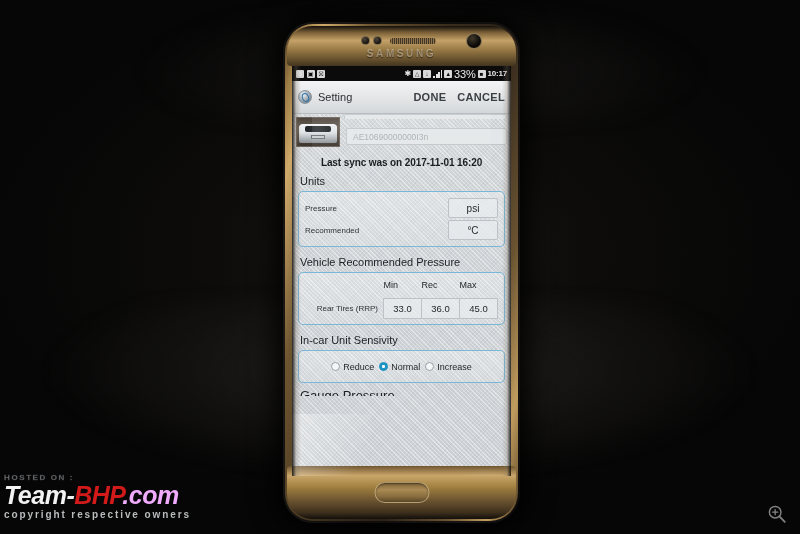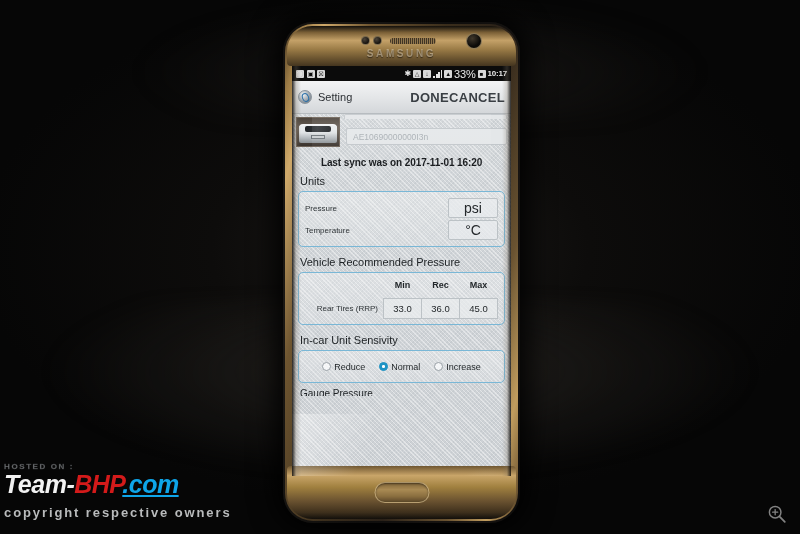--- a/index.html
+++ b/index.html
@@ -207,24 +207,25 @@
     transform: rotate(-22deg);
   }
   .app-title {
     margin-left: 6px;
     font-size: 11px;
     color: #2b2f33;
     font-weight: normal;
   }
   .tb-spacer { flex: 1; }
   .tb-action {
-    font-size: 13px;
+    font-size: 11px;
     font-weight: bold;
     color: #3a3f44;
     letter-spacing: .3px;
+    margin-left: 11px;
     cursor: pointer;
   }
 
   
   .content {
     position: relative;
     height: 373px;
     background:
       repeating-linear-gradient(45deg, rgba(255,255,255,.42) 0 1px, rgba(255,255,255,0) 1px 3px),
       repeating-linear-gradient(-45deg, rgba(168,176,182,.22) 0 1px, rgba(255,255,255,0) 1px 3px),
@@ -338,32 +339,32 @@
   }
   .kv-value {
     width: 50px;
     height: 20px;
     border: 1px solid #bcc2c6;
     border-radius: 2px;
     background: rgba(233,236,238,.72);
     display: flex;
     align-items: center;
     justify-content: center;
-    font-size: 14px;
+    font-size: 10px;
     color: #24282b;
   }
 
   
   .ptable { width: 100%; border-collapse: collapse; }
   .ptable th {
     font-size: 9px;
-    font-weight: bold;
+    font-weight: normal;
     color: #22272a;
     padding: 2px 0 8px;
-    text-align: center;
+    text-align: left;
     width: 38px;
   }
   .ptable th.rowhead { width: auto; }
   .ptable td.rowhead {
     font-size: 8px;
     color: #2f3437;
     text-align: right;
     padding-right: 5px;
     white-space: nowrap;
   }
@@ -376,21 +377,21 @@
     background: rgba(233,236,238,.70);
   }
   .ptable tr.trow td.num:not(:last-child) { border-right: none; }
   .ptable tr.trow + tr.trow td.num { border-top: none; }
 
   
   .radio-row {
     display: flex;
     align-items: center;
     justify-content: center;
-    gap: 14px;
+    gap: 5px;
     height: 21px;
   }
   .radio-item {
     display: flex;
     align-items: center;
     gap: 3px;
     cursor: pointer;
   }
   .radio-dot {
     width: 9px; height: 9px;
@@ -411,21 +412,21 @@
     width: 2.6px; height: 2.6px;
     border-radius: 50%;
     background: #ffffff;
   }
   .radio-label {
     font-size: 9px;
     color: #23282b;
   }
 
   .cut-title {
-    font-size: 10px;
+    font-size: 13px;
     color: #1c2023;
     margin: 5px 12px 0 2px;
     height: 8px;
     overflow: hidden;
   }
 
   
   .gloss1 {
     position: absolute;
     left: 0; top: 300px;
@@ -468,27 +469,27 @@
   .wm-main {
     font-size: 25px;
     font-weight: bold;
     font-style: italic;
     line-height: 1;
     margin-top: 1px;
     letter-spacing: -.5px;
   }
   .wm-team { color: #f2f2f2; }
   .wm-bhp { color: #d31a1a; }
-  .wm-com { color: #0ea5e9; text-decoration: underline; }
+  .wm-com { color: #f0abfc; }
   .wm-copy {
-    font-size: 13px;
+    font-size: 10px;
     font-weight: bold;
     letter-spacing: 1.9px;
     color: #b9bbbc;
-    margin-top: 8px;
+    margin-top: 1px;
   }
 
   .zoom-badge {
     position: absolute;
     right: 12px;
     bottom: 9px;
     width: 22px; height: 22px;
     z-index: 60;
     opacity: .62;
   }
@@ -559,21 +560,21 @@
 
       <div class="sync-line">Last sync was on 2017-11-01 16:20</div>
 
       <div class="section-title">Units</div>
       <div class="card">
         <div class="kv-row">
           <div class="kv-label">Pressure</div>
           <div class="kv-value">psi</div>
         </div>
         <div class="kv-row">
-          <div class="kv-label">Temperature</div>
+          <div class="kv-label">Recommended</div>
           <div class="kv-value">°C</div>
         </div>
       </div>
 
       <div class="section-title tight">Vehicle Recommended Pressure</div>
       <div class="card">
         <table class="ptable">
           <tbody>
               <tr>
             <th class="rowhead"></th>

